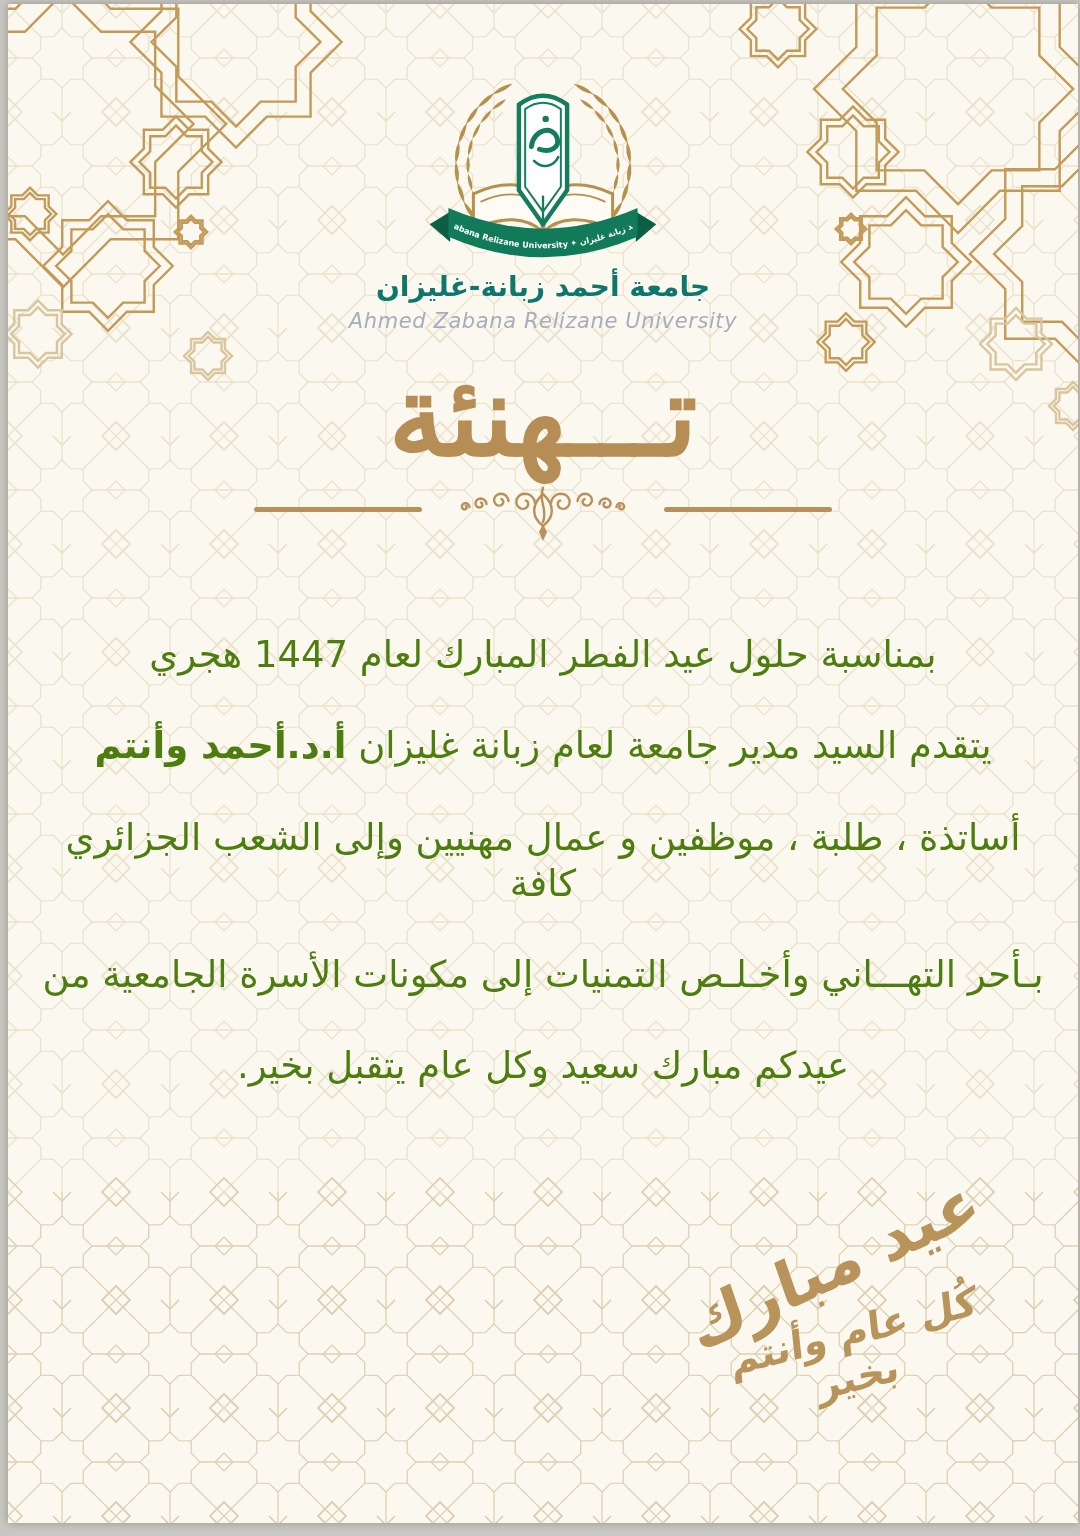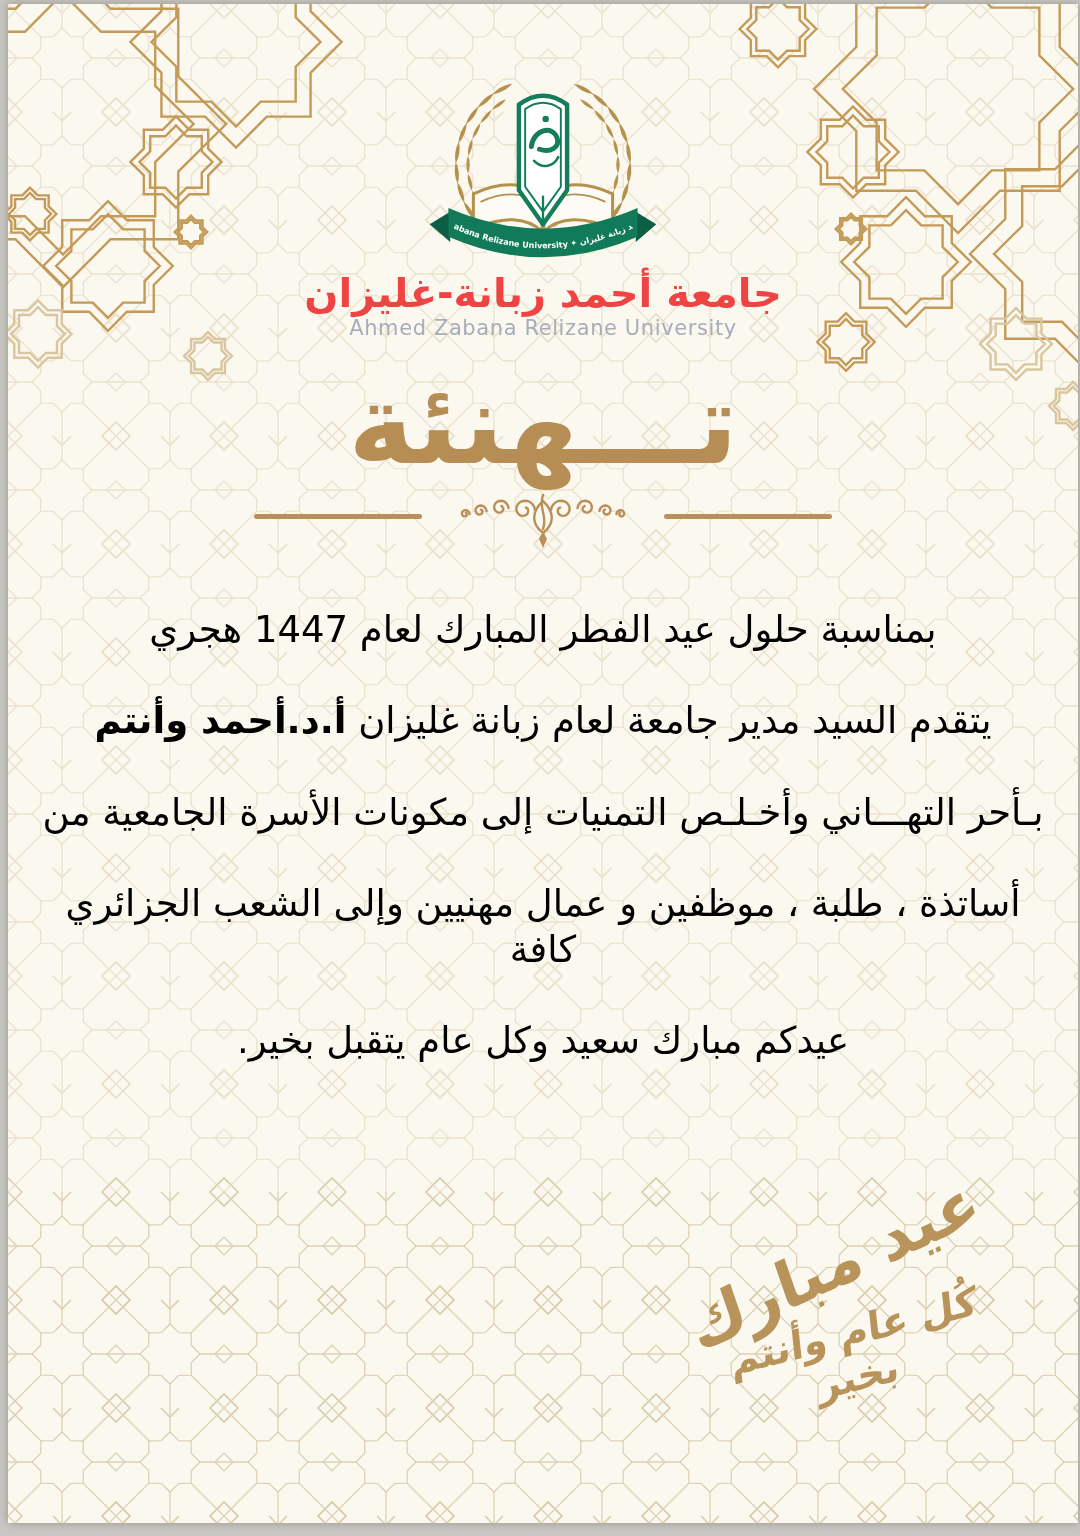--- a/index.html
+++ b/index.html
@@ -13,26 +13,26 @@
     background:#fbf8ef;overflow:hidden;text-align:center;
     box-shadow:0 0 8px rgba(60,50,30,.35);
   }
   #bg-decor{position:absolute;left:0;top:0;width:1080px;height:1536px;z-index:0;}
   .tile-faint{color:#eae2cd;}
   .tile-strong{color:#ddd1b4;}
   .star-gold{color:#c49a58;}
   .star-light{color:#d9c69f;}
   .content{position:relative;z-index:1;}
   .logo-block{margin-top:56px;}
-  .uni-ar{margin-top:-14px;font-size:40px;font-weight:bold;color:#ef4444;direction:rtl;}
-  .uni-en{font-size:21px;color:#a7adbb;letter-spacing:.6px;}
-  .card-title{margin-top:26px;font-size:112px;font-weight:bold;color:#b68e55;line-height:1.05;direction:rtl;}
+  .uni-ar{margin-top:-14px;font-size:28px;font-weight:bold;color:#0f766e;direction:rtl;}
+  .uni-en{margin-top:6px;font-size:21px;color:#a7adbb;letter-spacing:.6px;font-style:italic;}
+  .card-title{margin-top:26px;font-size:112px;font-weight:bold;color:#b68e55;line-height:1.05;direction:rtl;font-family:Liberation Serif, serif;}
   .divider{margin-top:0;display:flex;align-items:center;justify-content:center;gap:16px;}
   .divider-line{width:168px;height:5px;background:#b9905a;border-radius:3px;}
-  .body-text{margin:58px auto 0;width:1005px;direction:rtl;font-size:37px;color:#000000;line-height:1.25;}
+  .body-text{margin:90px auto 0;width:1005px;direction:rtl;font-size:37px;color:#4d7c0f;line-height:1.25;}
   .body-text p{margin:0 0 45px 0;}
   .bold-name{font-weight:bold;}
   .calligraphy{
     position:absolute;top:1222px;right:62px;width:340px;z-index:1;
     color:#b8935a;transform:rotate(-14deg);text-align:center;direction:rtl;
   }
   .calli-1{font-size:64px;font-weight:bold;transform:rotate(-11deg) skewX(-6deg);}
   .calli-2{font-size:39px;font-weight:bold;margin-top:10px;transform:skewX(-8deg);letter-spacing:1px;}
 </style>
 </head>
@@ -322,22 +322,22 @@
           <path d="M105,18 C118,30 115,42 106,49"></path>
         </g>
         <path d="M105,48 L109,56 L105,65 L101,56 Z" fill="#b9905a"></path>
       </svg>
       <span class="divider-line"></span>
     </div>
 
     <div class="body-text">
       <p>بمناسبة حلول عيد الفطر المبارك لعام 1447 هجري</p>
       <p><span>يتقدم  السيد مدير جامعة لعام زبانة غليزان </span><span class="bold-name">أ.د.أحمد وأنتم</span></p>
+      <p>أساتذة ، طلبة ، موظفين و عمال مهنيين  وإلى الشعب الجزائري كافة</p>
       <p>بـأحر التهـــاني وأخـلـص التمنيات إلى مكونات الأسرة الجامعية  من</p>
-      <p>أساتذة ، طلبة ، موظفين و عمال مهنيين  وإلى الشعب الجزائري كافة</p>
       <p>عيدكم مبارك سعيد وكل عام يتقبل بخير.</p>
     </div>
   </div>
 
   <div class="calligraphy">
     <div class="calli-1">عيد مبارك</div>
     <div class="calli-2">كُل عام وأنتم بخير</div>
   </div>
 </div>
 

